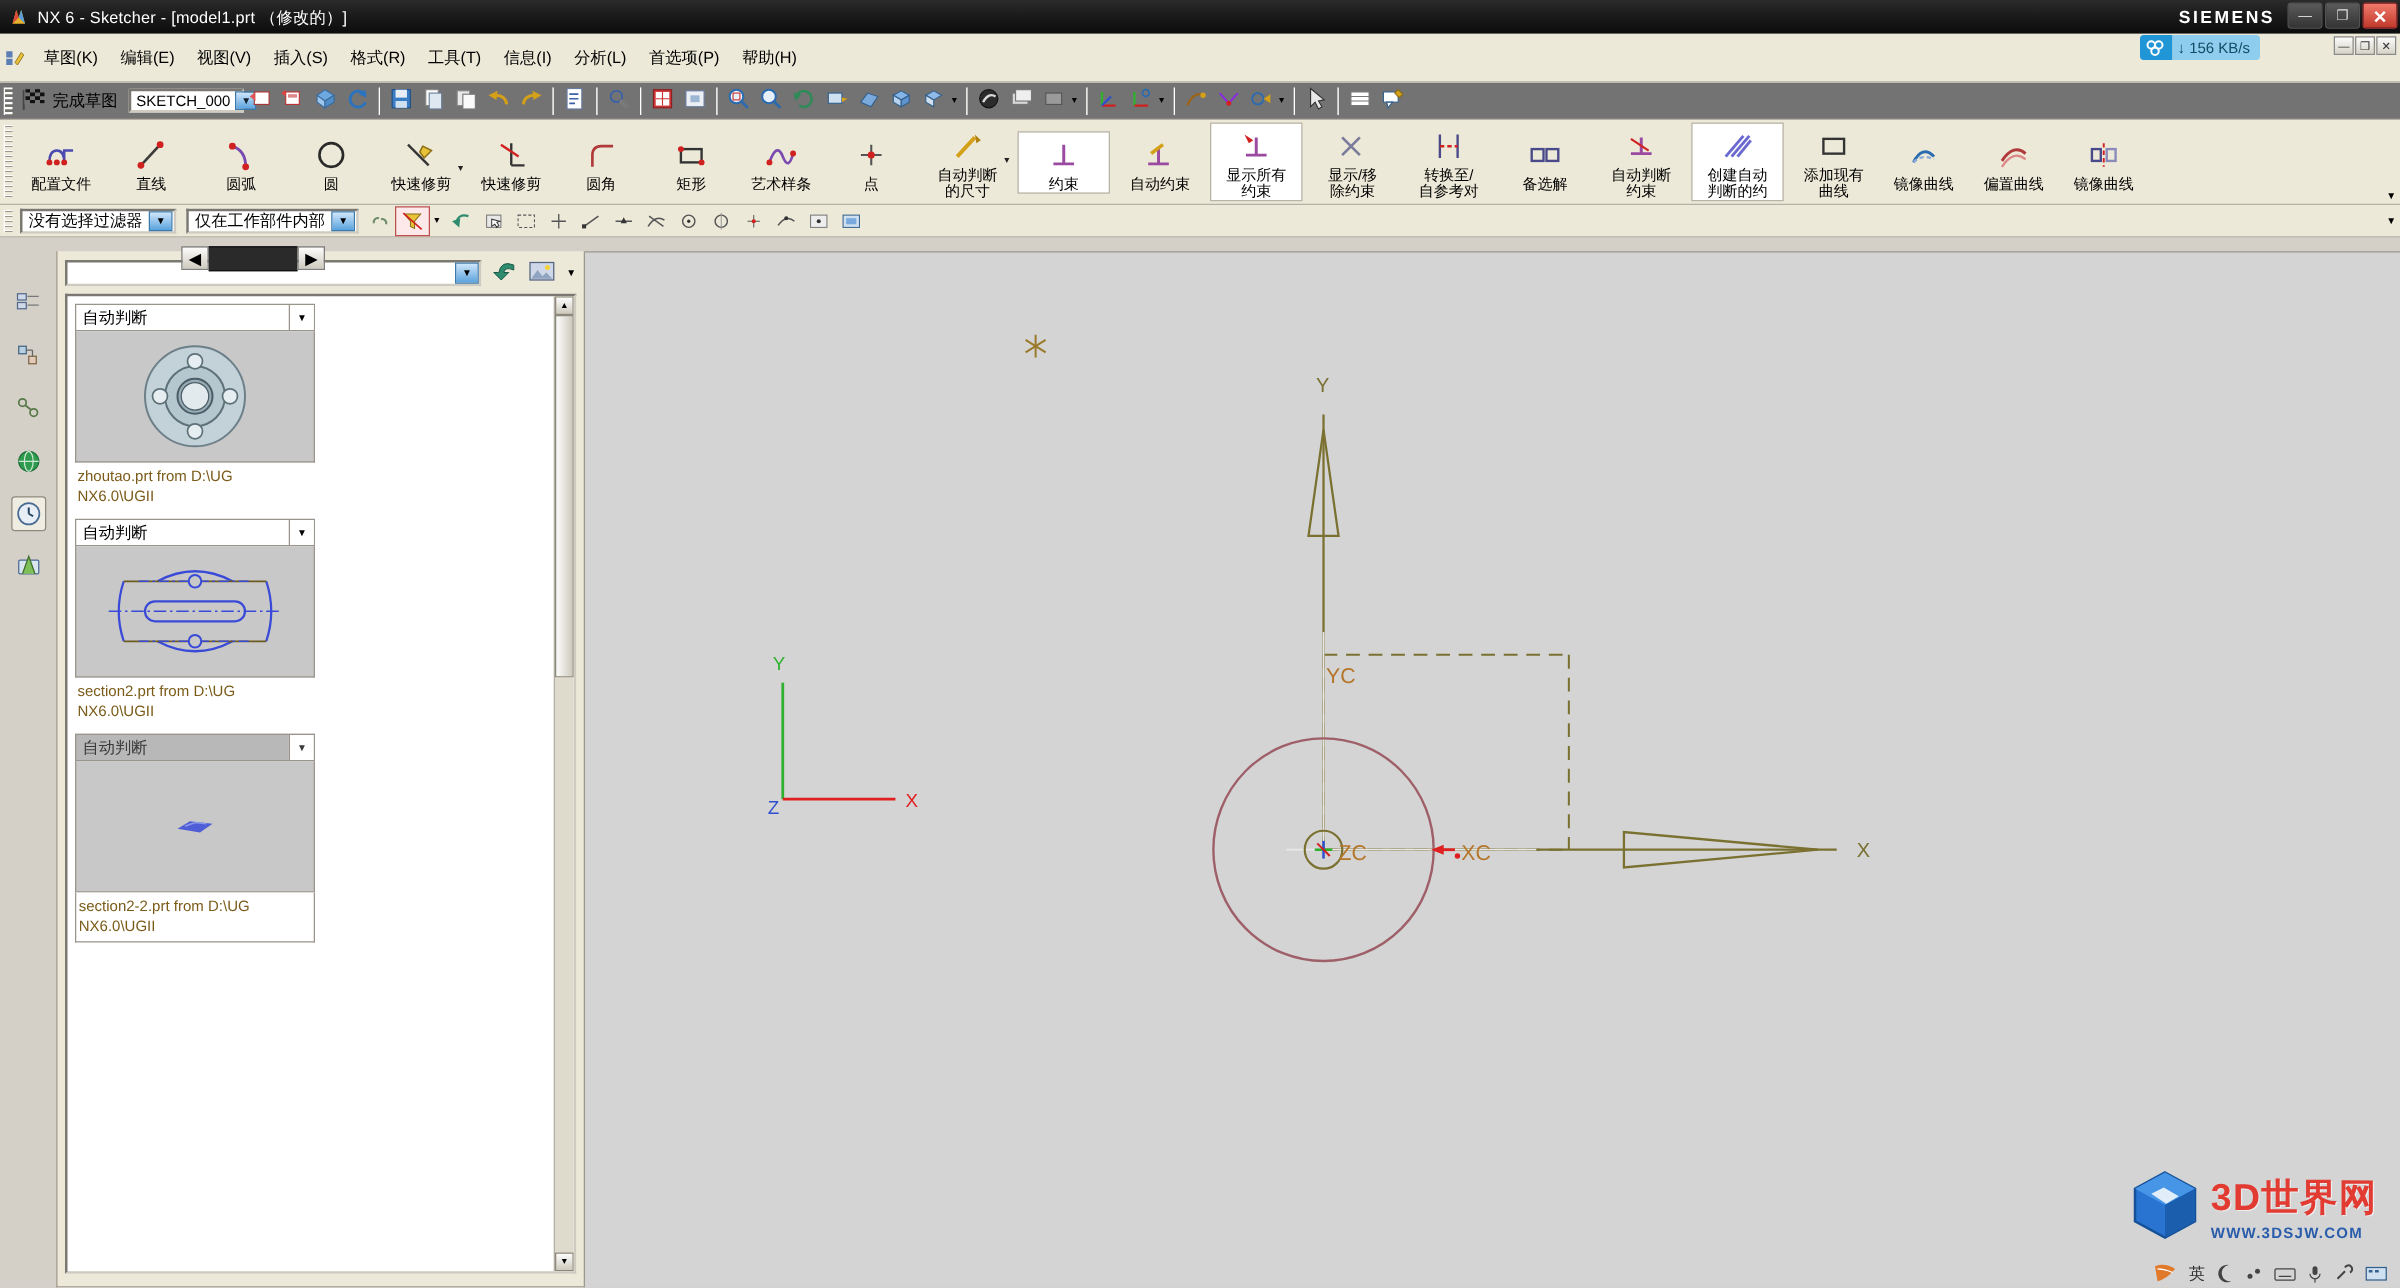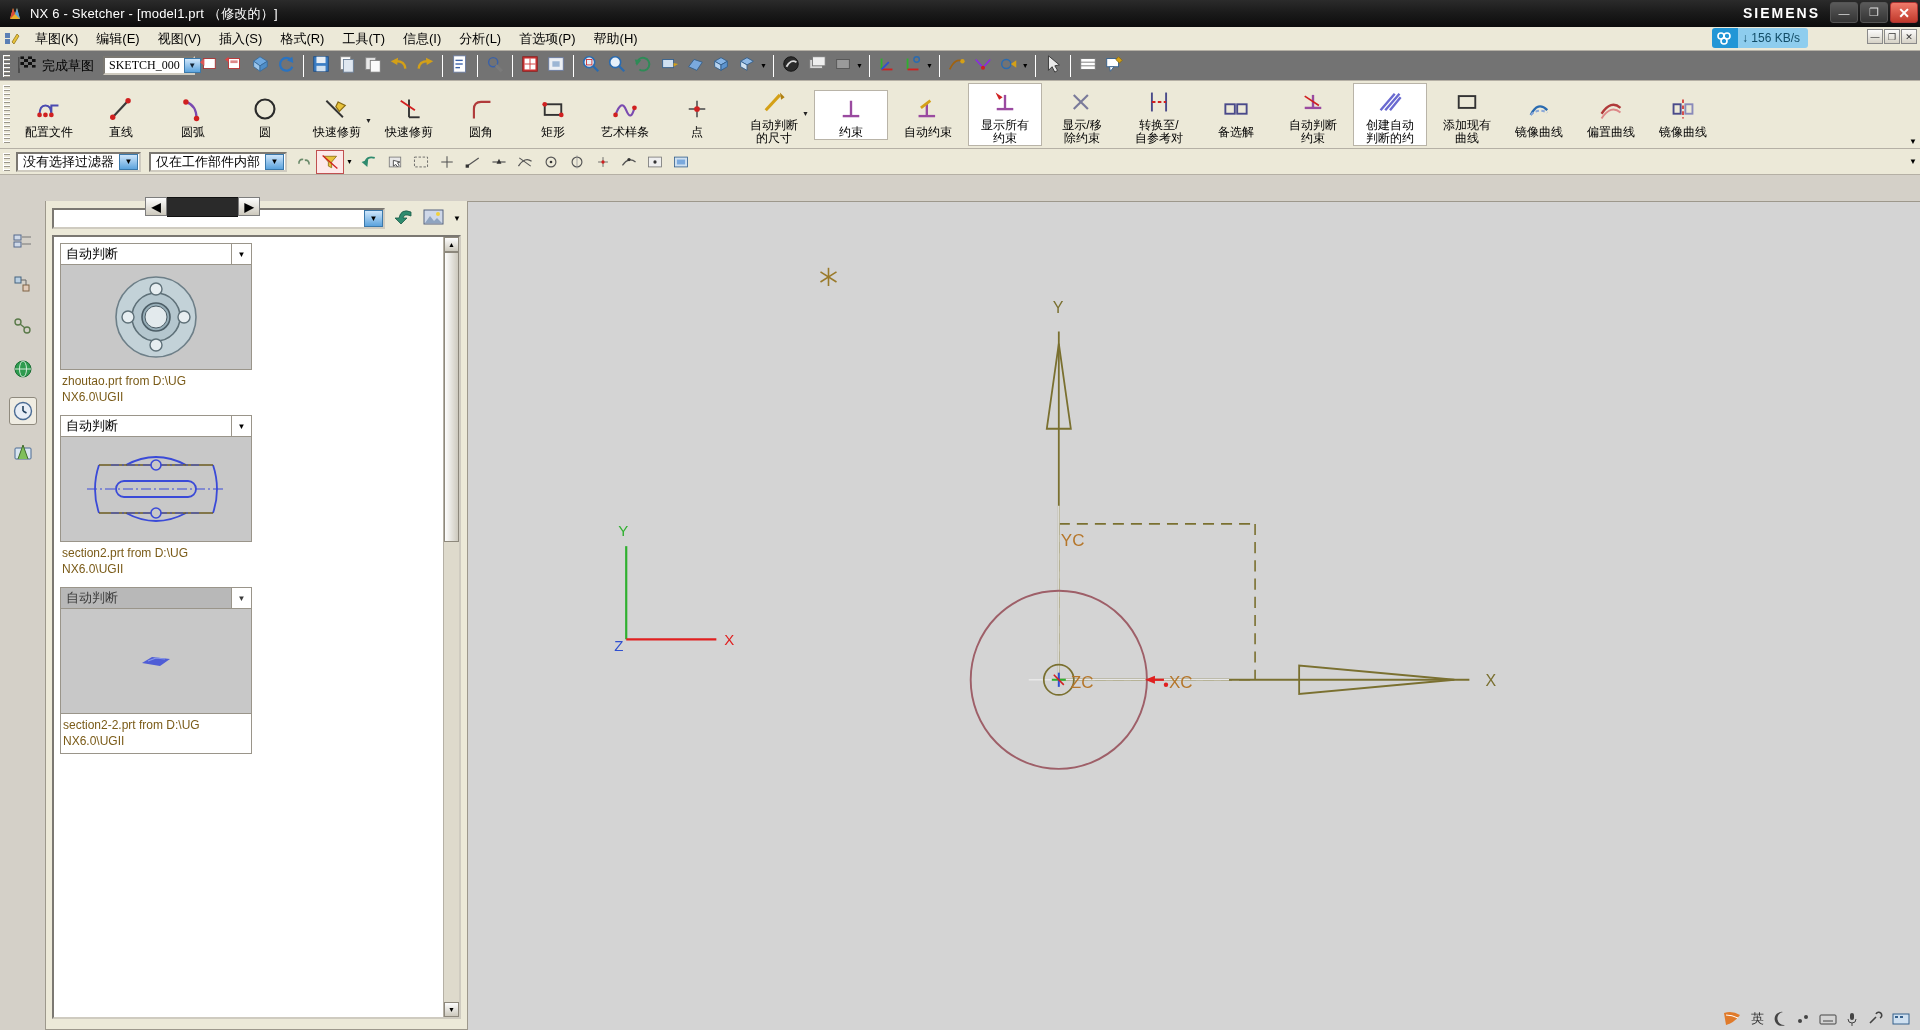--- a/index.html
+++ b/index.html
@@ -18,21 +18,21 @@
   .titlebar .tbicon { width:18px; height:18px; margin-right:6px; display:flex; align-items:center; justify-content:center; }
   .titlebar .ttl { font-size:13px; letter-spacing:.2px; }
   .siemens { position:absolute; right:100px; top:5px; font-weight:bold; font-size:14px; letter-spacing:2px; color:#fff; }
   .winbtns { position:absolute; right:2px; top:2px; display:flex; gap:2px; }
   .winbtn { width:28px; height:21px; border:1px solid #555; border-radius:3px;
     background:linear-gradient(to bottom,#5a5a5a,#343434); display:flex; align-items:center;
     justify-content:center; color:#ddd; font-size:11px; }
   .winbtn.close { background:linear-gradient(to bottom,#f07a6a,#c0392b); border-color:#a33; color:#fff; font-size:14px; font-weight:bold;}
 
   
-  .menubar { height:24px; background:#ece9d8; display:flex; align-items:center;
+  .menubar { height:39px; background:#ece9d8; display:flex; align-items:center;
     border-bottom:1px solid #b5b0a5; padding-left:2px; position:relative; }
   .menubar .mlogo { width:20px; height:18px; display:flex; align-items:center; justify-content:center; margin-right:4px;}
   .menuitem { padding:2px 9px; font-size:13px; white-space:nowrap; cursor:default; }
   .mdi-btns { position:absolute; right:3px; top:2px; display:flex; gap:1px; }
   .mdi-btn { width:16px; height:15px; border:1px solid #8a8a8a; background:linear-gradient(to bottom,#fbfbfb,#d6d2c6);
     font-size:9px; display:flex; align-items:center; justify-content:center; color:#333;}
   .netbadge { position:absolute; right:112px; top:1px; height:20px; display:flex; align-items:center;
     border-radius:3px; overflow:hidden; font-size:12px; }
   .netbadge .nb-ic { background:#2196d6; width:26px; height:20px; display:flex; align-items:center; justify-content:center;}
   .netbadge .nb-tx { background:#8ecdee; color:#124c66; padding:0 8px 0 4px; height:20px; display:flex; align-items:center; }
@@ -41,21 +41,21 @@
   .toolbar-sm { height:30px; background:#737373; display:flex; align-items:center;
      border-bottom:1px solid #b5b0a5; }
   .grip { width:7px; height:22px; margin:0 3px; background:
       repeating-linear-gradient(to bottom,#fff 0 1px,#9a968c 1px 2px,transparent 2px 4px);
       border-left:1px solid #fff; }
   .tb-item { display:flex; align-items:center; height:26px; padding:0 3px; }
   .tb-label { font-size:13px; margin-left:4px; white-space:nowrap; }
   .sep { width:1px; height:22px; background:#a9a396; margin:0 4px; border-right:1px solid #fff; }
   .combo { height:19px; border:2px inset #cfcbc0; background:#fff; display:flex; align-items:center;
      font-size:12px; min-width:80px; }
-  .combo span { padding:0 4px;font-family:Liberation Serif, serif; }
+  .combo span { padding:0 4px; }
   .combo .arrow { margin-left:auto; width:17px; height:15px; background:linear-gradient(to bottom,#cfe6fb,#5ba3dd);
      border:1px solid #3b79ab; display:flex; align-items:center; justify-content:center; color:#123; font-size:8px;}
 
   
   .ribbon { height:68px; background:#ece9d8; display:flex; align-items:stretch;
      border-bottom:1px solid #b5b0a5; overflow:hidden; }
   .rb-item { width:72px; display:flex; flex-direction:column; align-items:center; justify-content:flex-start;
      padding-top:3px; position:relative; }
   .rb-item.sel { background:#fff; outline:1px solid #b9b4a8; }
   .rb-item .rb-ico { height:30px; display:flex; align-items:center; justify-content:center; }
@@ -980,20 +980,34 @@
 
         <g>
           <line x1="158" y1="340" x2="158" y2="432" stroke="#2fb02f" stroke-width="2.2"></line>
           <line x1="158" y1="432" x2="248" y2="432" stroke="#e02020" stroke-width="2.2"></line>
           <text x="150" y="330" font-size="15" fill="#2fb02f" font-family="Liberation Sans, sans-serif">Y</text>
           <text x="256" y="438" font-size="15" fill="#e02020" font-family="Liberation Sans, sans-serif">X</text>
           <text x="146" y="444" font-size="15" fill="#2f4fd0" font-family="Liberation Sans, sans-serif">Z</text>
         </g>
       </svg>
 
+      <div class="wm">
+        <span>
+          <svg width="62" height="62" viewBox="0 0 62 62">
+            <polygon points="31,5 55,18 55,44 31,57 7,44 7,18" fill="#1f6fd0" stroke="#0b4b96" stroke-width="2"></polygon>
+            <polygon points="31,5 55,18 31,31 7,18" fill="#3f92e8"></polygon>
+            <polygon points="31,31 55,18 55,44 31,57" fill="#1258ad"></polygon>
+            <path d="M20 22 l10 -5 l12 7 l-10 6 Z" fill="#fff" opacity=".85"></path>
+          </svg>
+        </span>
+        <div style="display:flex;flex-direction:column;">
+          <span class="wm-tx">3D世界网</span>
+          <span style="font-size:12px;color:#2056a8;font-weight:bold;letter-spacing:1px;">WWW.3DSJW.COM</span>
+        </div>
+      </div>
 
       <div class="ime">
         <span class="ime-ic">
           <svg width="20" height="18" viewBox="0 0 20 18">
             <path d="M2 3 q8 -3 16 2 q-6 8 -14 10 Z" fill="#e07a2a"></path>
             <path d="M4 5 q6 0 12 3" stroke="#fff" fill="none"></path>
           </svg>
         </span>
         <span>英</span>
         <span class="ime-ic">

